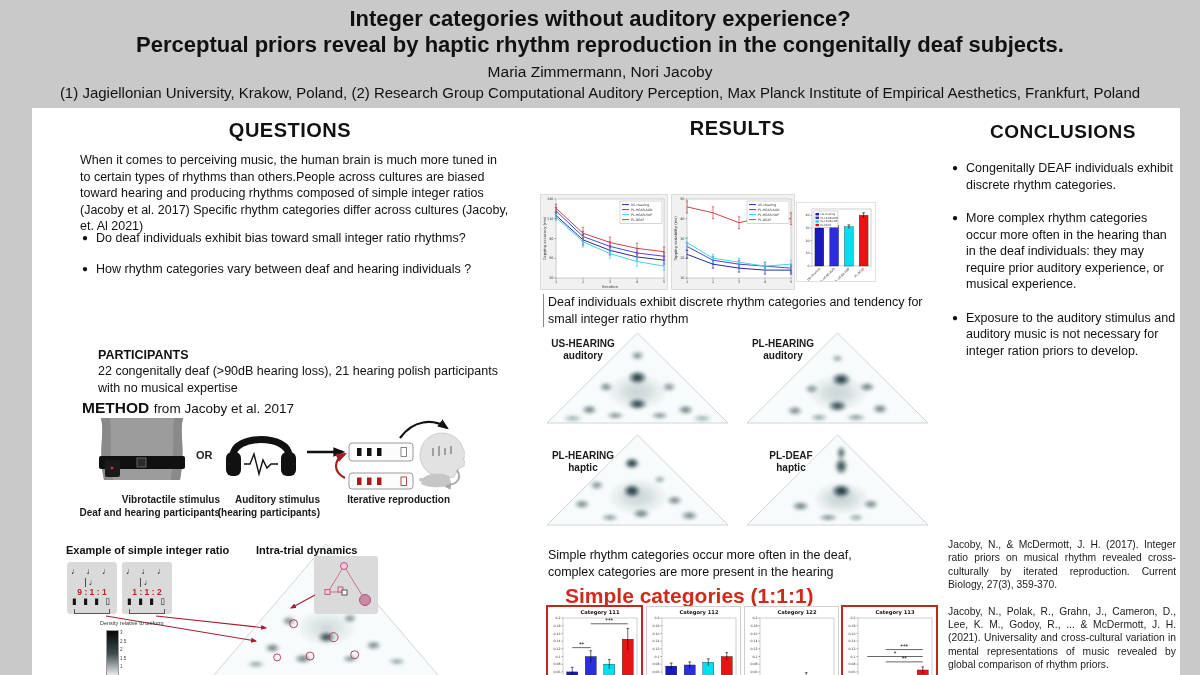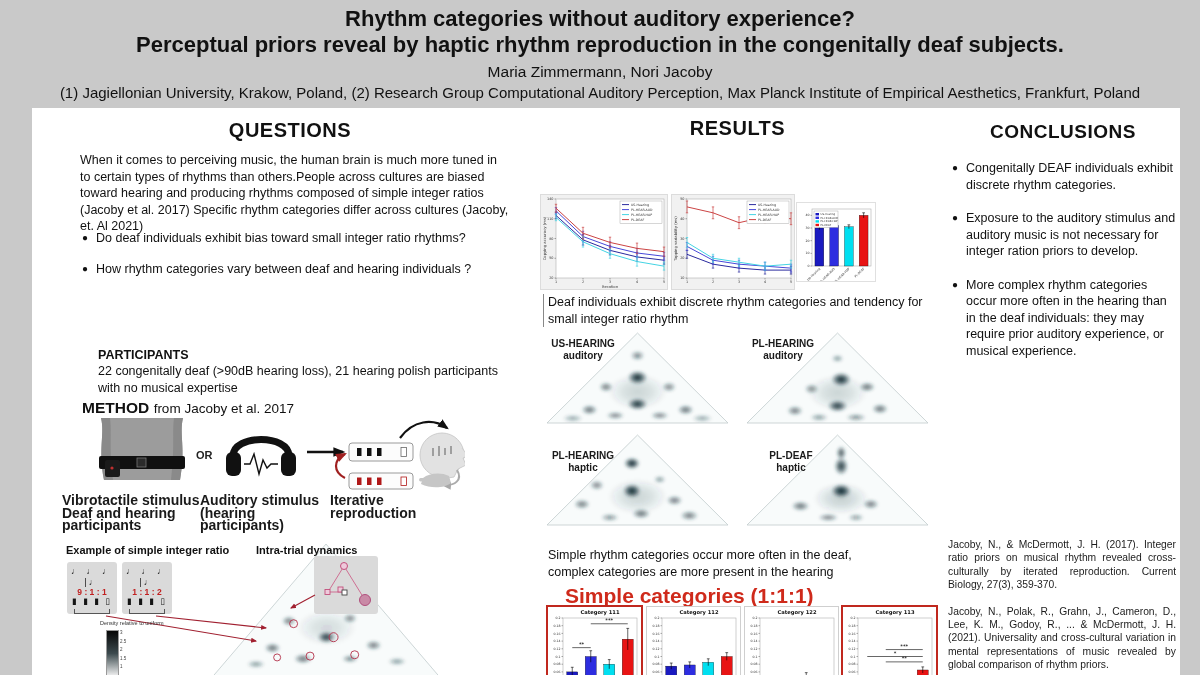--- a/index.html
+++ b/index.html
@@ -14,21 +14,21 @@
   .col-heading{font-weight:bold;font-size:20px;letter-spacing:.5px;}
   .body-text{font-size:12.5px;line-height:16.5px;}
   ul.blist{list-style:none;margin:0;padding:0;}
   ul.blist li{position:relative;padding-left:14px;}
   ul.blist li::before{content:"●";position:absolute;left:0;top:0;font-size:10px;}
   .q-bullets li{margin-bottom:14px;}
   .c-bullets li{margin-bottom:17px;line-height:16.5px;}
   .subhead{font-weight:bold;font-size:12.5px;}
   .method-word{font-weight:bold;font-size:15.5px;}
   .method-src{font-size:13.5px;}
-  .caption{font-size:14px;line-height:12.5px;font-weight:600;text-align:left;color:#1a1a1a;}
+  .caption{font-size:10px;line-height:12.5px;font-weight:600;text-align:right;color:#1a1a1a;}
   .panel{background:#f1f1f1;border:1px solid #dcdcdc;}
   .fig-label{font-weight:bold;font-size:11px;}
   .note-box{background:#dadada;border-radius:3px;width:50px;height:52px;text-align:center;overflow:hidden;}
   .note-row{font-size:9px;line-height:11px;letter-spacing:2px;margin-top:4px;color:#141414;}
   .ratio-row{font-size:8.5px;font-weight:bold;color:#c02020;line-height:9px;}
   .bar-row{font-size:8.5px;line-height:9px;letter-spacing:2px;color:#141414;}
   .bracket{height:4px;border-left:1px solid #555;border-right:1px solid #555;border-bottom:1px solid #555;margin:3px 7px 0 7px;}
   .tri-label{font-weight:bold;font-size:10px;line-height:12px;text-align:center;color:#1a1a1a;}
   .red-heading{color:#cf2a1b;font-weight:bold;font-size:21px;}
   .refs{font-size:10.3px;line-height:13.4px;text-align:justify;color:#1c1c1c;}
@@ -37,21 +37,21 @@
   .cat-frame.plain{outline:1px solid #cfcfcf;}
   .cb-label{font-size:5.5px;color:#333;}
   .cb-ticks span{display:block;font-size:4.5px;line-height:8.6px;color:#444;}
   svg{display:block;font-family:"DejaVu Sans",sans-serif;}
 </style>
 </head>
 <body>
 
 <div id="poster">
 
-  <div class="abs title-line" style="top:6px;">Rhythm categories without auditory experience?</div>
+  <div class="abs title-line" style="top:6px;">Integer categories without auditory experience?</div>
   <div class="abs title-line" style="top:32px;">Perceptual priors reveal by haptic rhythm reproduction in the congenitally deaf subjects.</div>
   <div class="abs byline" style="top:63px;">Maria Zimmermann, Nori Jacoby</div>
   <div class="abs byline" style="top:84px;font-size:15px;">(1) Jagiellonian University, Krakow, Poland, (2) Research Group Computational Auditory Perception, Max Planck Institute of Empirical Aesthetics, Frankfurt, Poland</div>
 
   <div id="white-panel" class="abs"></div>
 
   <div class="abs col-heading center" style="left:80px;top:119px;width:420px;">QUESTIONS</div>
   <div class="abs body-text" style="left:80px;top:152px;width:430px;">When it comes to perceiving music, the human brain is much more tuned in to certain types of rhythms than others.People across cultures are biased toward hearing and producing rhythms composed of simple integer ratios (Jacoby et al. 2017) Specific rhythm categories differ across cultures (Jacoby, et. Al 2021)</div>
 
   <ul class="abs blist q-bullets body-text" style="left:82px;top:230px;width:432px;">
@@ -792,21 +792,21 @@
           <text x="52" y="48" font-size="5" fill="#111" text-anchor="middle" font-weight="bold">*</text>
           <line x1="42.75" y1="54.89000000000001" x2="79.75" y2="54.89000000000001" stroke="#000" stroke-width="0.6"></line>
           <text x="61.25" y="53.39000000000001" font-size="5" fill="#111" text-anchor="middle" font-weight="bold">**</text>
         </svg>
     </div>
   </div>
 
   <div class="abs col-heading center" style="left:952px;top:121px;width:222px;font-size:19px;">CONCLUSIONS</div>
   <ul class="abs blist c-bullets body-text" style="left:952px;top:160px;width:226px;">
     <li>Congenitally DEAF individuals exhibit discrete rhythm categories.</li>
+    <li>More complex rhythm categories occur more often in the hearing than in the deaf individuals: they may require prior auditory experience, or musical experience.</li>
     <li>Exposure to the auditory stimulus and auditory music is not necessary for integer ration priors to develop.</li>
-    <li>More complex rhythm categories occur more often in the hearing than in the deaf individuals: they may require prior auditory experience, or musical experience.</li>
   </ul>
   <div class="abs refs" style="left:948px;top:538px;width:228px;">
     <div style="margin-bottom:13px;">Jacoby, N., &amp; McDermott, J. H. (2017). Integer ratio priors on musical rhythm revealed cross-culturally by iterated reproduction. Current Biology, 27(3), 359-370.</div>
     <div>Jacoby, N., Polak, R., Grahn, J., Cameron, D., Lee, K. M., Godoy, R., ... &amp; McDermott, J. H. (2021). Universality and cross-cultural variation in mental representations of music revealed by global comparison of rhythm priors.</div>
   </div>
 
 </div>
 
 </body></html>

